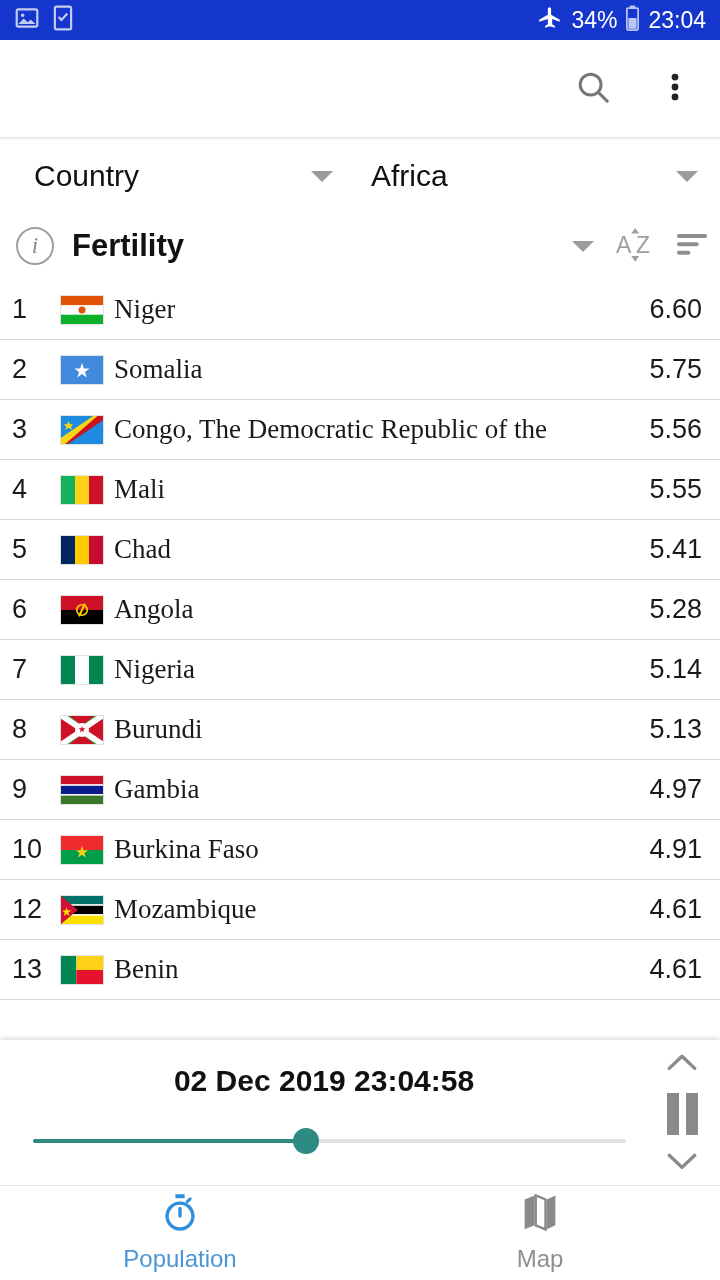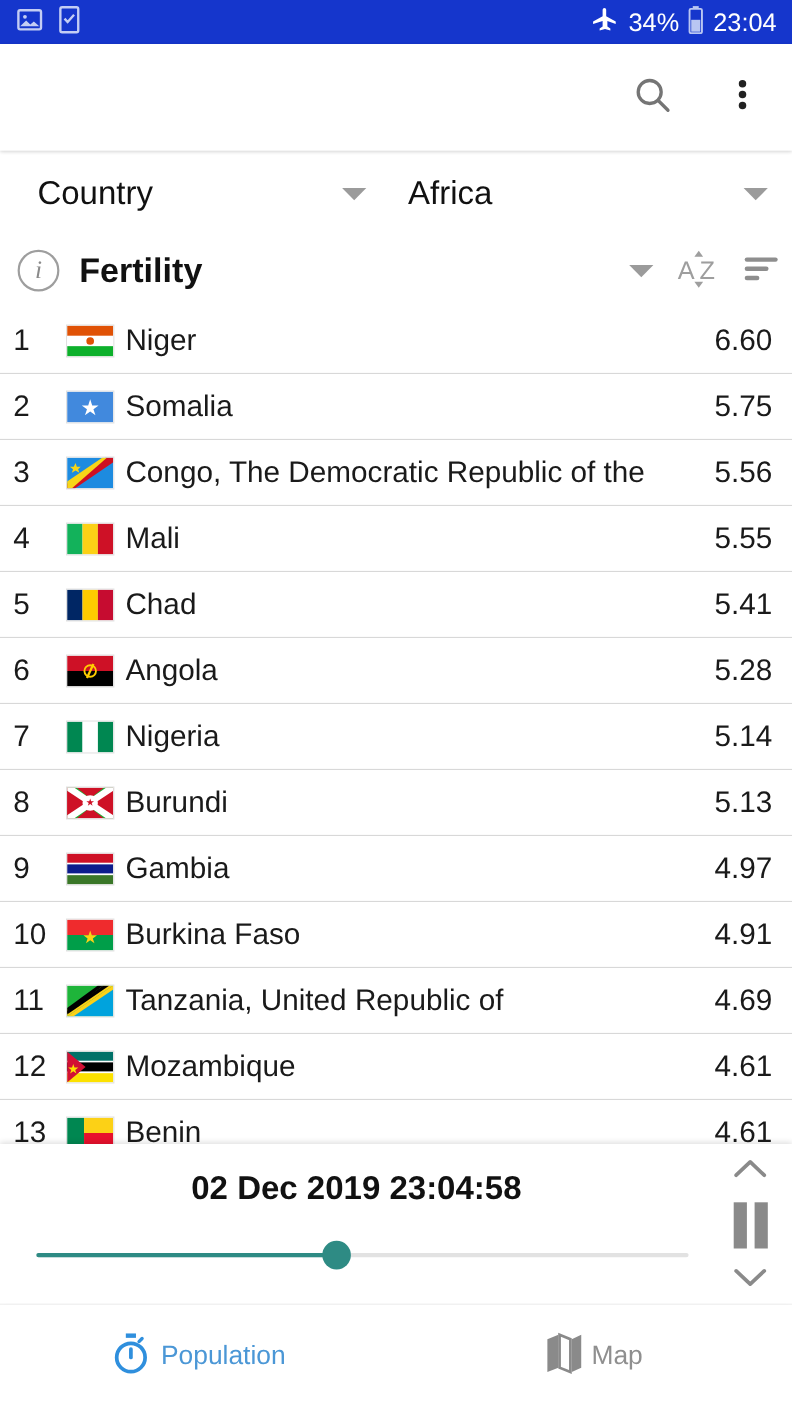--- a/index.html
+++ b/index.html
@@ -89,21 +89,21 @@
     font-family:"Liberation Sans", sans-serif; flex:0 0 auto;
   }
   .flag {
     width:44px; height:30px; flex:0 0 auto;
     position:relative; overflow:hidden;
     border:1px solid rgba(0,0,0,0.12);
     margin-right:10px;
   }
   .cname {
     font-size:27px; color:#1a1a1a;
-    font-family:Liberation Sans, sans-serif;
+    font-family:Liberation Serif, serif;
     white-space:nowrap; overflow:hidden;
   }
   .cval {
     margin-left:auto; font-size:27px; color:#1a1a1a;
     font-family:"Liberation Sans", sans-serif;
   }
 
   
   .timeline {
     position:absolute; top:1040px; left:0; width:720px; height:145px;
@@ -129,21 +129,21 @@
   .chev-btn { width:52px; height:32px; display:flex; align-items:center; justify-content:center; cursor:pointer; }
   .pause-btn { width:52px; height:44px; display:flex; align-items:center; justify-content:center; gap:7px; cursor:pointer; }
   .pause-bar { width:12px; height:42px; background:#8a8a8a; }
 
   
   .bottomnav {
     position:absolute; bottom:0; left:0; width:720px; height:95px;
     background:#fff; display:flex; border-top:1px solid #ececec;
   }
   .navitem {
-    flex:1; display:flex; flex-direction:row; align-items:center; justify-content:center;
+    flex:1; display:flex; flex-direction:column; align-items:center; justify-content:center;
     gap:8px; cursor:pointer;
   }
   .navlabel { font-size:24px; font-family:"Liberation Sans", sans-serif; }
   .navlabel.active { color:#4b97d6; }
   .navlabel.inactive { color:#8f8f8f; }
 </style>
 </head>
 <body>
 
 <div id="app">
@@ -342,33 +342,20 @@
         <span class="rank">10</span>
         <span class="flag"><svg viewBox="0 0 60 40" preserveAspectRatio="none" width="100%" height="100%">
             <rect width="60" height="20" fill="#EF2B2D"></rect>
             <rect y="20" width="60" height="20" fill="#009E49"></rect>
             <path d="M30 14l2.1 6.4h6.7l-5.4 4 2.1 6.4L30 26.8l-5.5 4 2.1-6.4-5.4-4h6.7z" fill="#FCD116"></path>
           </svg></span>
         <span class="cname">Burkina Faso</span>
         <span class="cval">4.91</span>
       </div>
       <div class="row">
-        <span class="rank">11</span>
-        <span class="flag"><svg viewBox="0 0 60 40" preserveAspectRatio="none" width="100%" height="100%">
-            <rect width="60" height="40" fill="#1EB53A"></rect>
-            <path d="M0 40L60 0v40z" fill="#00A3DD"></path>
-            <path d="M0 40L60 0h-13L0 31z" fill="#FCD116"></path>
-            <path d="M0 36L47 0h-7L0 29z" fill="#000"></path>
-            <path d="M0 40L60 0v5L8 40z" fill="#FCD116"></path>
-            <path d="M0 37.5L55 0h-8L0 33z" fill="#000"></path>
-          </svg></span>
-        <span class="cname">Tanzania, United Republic of</span>
-        <span class="cval">4.69</span>
-      </div>
-      <div class="row">
         <span class="rank">12</span>
         <span class="flag"><svg viewBox="0 0 60 40" preserveAspectRatio="none" width="100%" height="100%">
             <rect width="60" height="12" fill="#007168"></rect>
             <rect y="12" width="60" height="2" fill="#fff"></rect>
             <rect y="14" width="60" height="12" fill="#000"></rect>
             <rect y="26" width="60" height="2" fill="#fff"></rect>
             <rect y="28" width="60" height="12" fill="#FCE100"></rect>
             <path d="M0 0l24 20L0 40z" fill="#D21034"></path>
             <path d="M8 16l1.6 4.8h5L10.5 23.8 12.1 28.6 8 25.6 3.9 28.6l1.6-4.8L1.4 20.8h5z" fill="#FCE100"></path>
           </svg></span>

